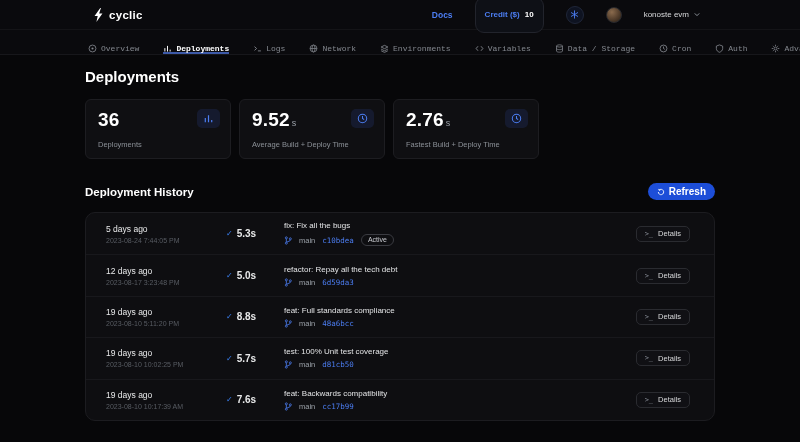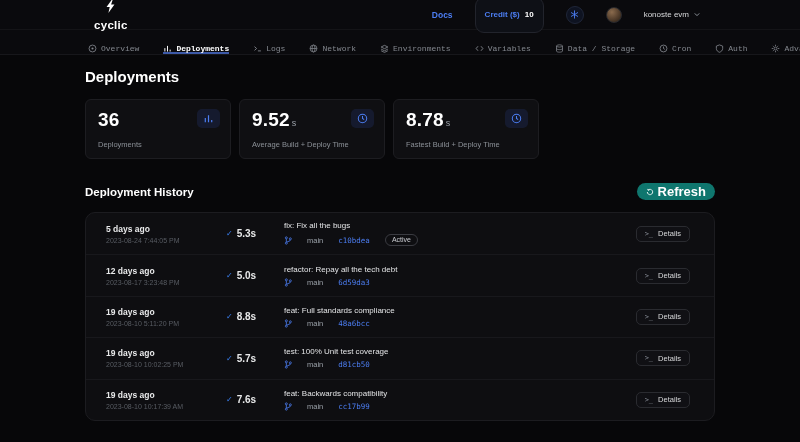--- a/index.html
+++ b/index.html
@@ -13,21 +13,21 @@
   svg { display: block; }
 
   
   .header {
     height: 30px;
     display: flex; align-items: center; justify-content: space-between;
     padding: 0 100px 0 94px;
     background: #0a0a0d;
     border-bottom: 1px solid #141417;
   }
-  .brand { display: flex; align-items: center; gap: 6px; flex-direction: column; }
+  .brand { display: flex; align-items: center; gap: 6px; }
   .brand-name { font-size: 11.5px; font-weight: 700; letter-spacing: .3px; color: #fff; }
   .header-right { display: flex; align-items: center; gap: 22px; }
   .docs-link { font-size: 8.5px; color: #4c7ef3; text-decoration: none; font-weight: 600; }
   .credit-pill {
     display: flex; align-items: center; gap: 5px;
     height: 36px; padding: 0 9px;
     background: #0e1016; border: 1px solid #22242c; border-radius: 9px;
     cursor: pointer;
   }
   .credit-label { font-size: 8px; font-weight: 600; color: #4c7ef3; }
@@ -88,45 +88,45 @@
     background: rgba(61, 99, 221, .14);
     display: flex; align-items: center; justify-content: center;
   }
   .stat-chip svg { stroke: #4c7ef3; }
 
   .history-header { margin-top: 24px; display: flex; align-items: center; justify-content: space-between; }
   .history-title { font-size: 11.5px; font-weight: 700; color: #fff; }
   .refresh-btn {
     display: flex; align-items: center; gap: 4px;
     height: 17px; padding: 0 9px;
-    background: #0f766e; border: none; border-radius: 9px;
-    color: #fff; font-size: 13px; font-weight: 600; font-family: inherit;
+    background: #1d4ed8; border: none; border-radius: 9px;
+    color: #fff; font-size: 10px; font-weight: 600; font-family: inherit;
     cursor: pointer;
   }
   .refresh-btn svg { stroke: #fff; }
 
   .history-list {
     margin-top: 12px;
     background: #0e0e11; border: 1px solid #1c1c20; border-radius: 10px;
     overflow: hidden;
   }
   .row {
     display: flex; align-items: center;
     height: 41.4px; padding: 0 24px 0 20px;
   }
   .row + .row { border-top: 1px solid #18181c; }
   .col-time { width: 120px; flex: 0 0 auto; }
-  .row-ago { font-size: 8.5px; font-weight: 700; color: #e8e9ea; }
+  .row-ago { font-size: 8.5px; font-weight: 400; color: #e8e9ea; }
   .row-date { margin-top: 3px; font-size: 7px; color: #585c63; }
   .col-duration { width: 58px; flex: 0 0 auto; display: flex; align-items: center; gap: 4px; }
   .check { color: #3b82f6; font-size: 8px; font-weight: 700; }
   .duration { font-size: 10px; font-weight: 700; color: #e8e9ea; }
   .col-commit { flex: 1 1 auto; min-width: 0; }
   .commit-msg { font-size: 8px; font-weight: 500; color: #e3e4e6; }
-  .commit-meta { margin-top: 4px; display: flex; align-items: center; gap: 15px; }
+  .commit-meta { margin-top: 4px; display: flex; align-items: center; gap: 7px; }
   .branch-icon svg { stroke: #4c7ef3; }
   .branch-name { font-size: 7.5px; color: #9aa0a8; }
   .commit-hash { font-size: 7.5px; color: #4c7ef3; font-family: "DejaVu Sans Mono", monospace; }
   .badge {
     font-size: 7px; color: #c9cbd0;
     border: 1px solid #3a3b41; border-radius: 999px;
     padding: 1px 6px 2px 6px; line-height: 1;
   }
   .details-btn {
     flex: 0 0 auto;
@@ -297,21 +297,21 @@
       <span class="stat-label">Average Build + Deploy Time</span>
       <span class="stat-chip">
         <svg width="11" height="11" viewBox="0 0 12 12" fill="none" stroke-width="1.1">
             <circle cx="6" cy="6" r="4.6"></circle>
             <path d="M6 3.4 V6 L7.8 7.2"></path>
           </svg>
       </span>
     </div>
     <div class="stat-card">
       <div class="stat-value-row">
-        <span class="stat-value">8.78</span>
+        <span class="stat-value">2.76</span>
         <span class="stat-unit">s</span>
       </div>
       <span class="stat-label">Fastest Build + Deploy Time</span>
       <span class="stat-chip">
         <svg width="11" height="11" viewBox="0 0 12 12" fill="none" stroke-width="1.1">
             <circle cx="6" cy="6" r="4.6"></circle>
             <path d="M6 3.4 V6 L7.8 7.2"></path>
           </svg>
       </span>
     </div>

